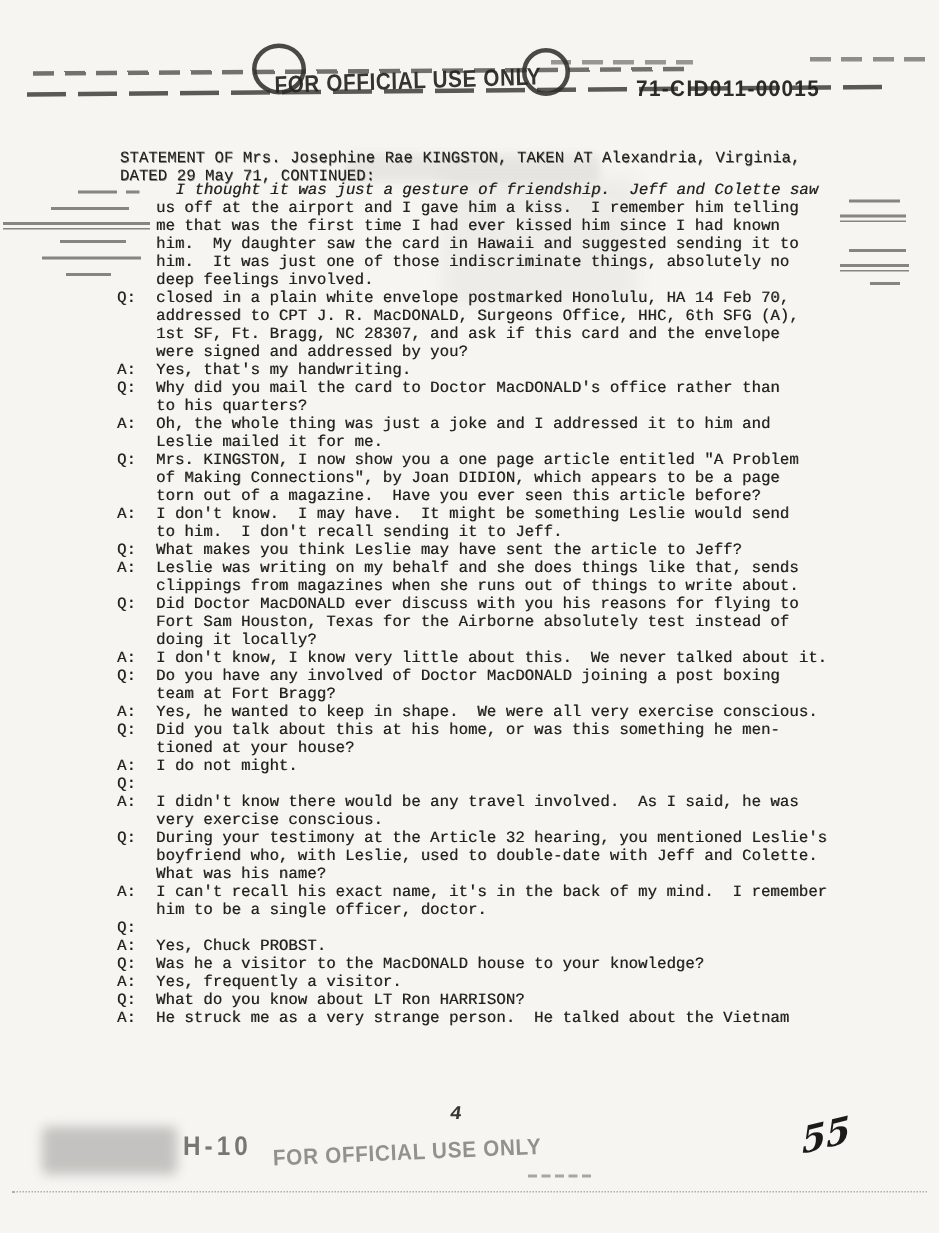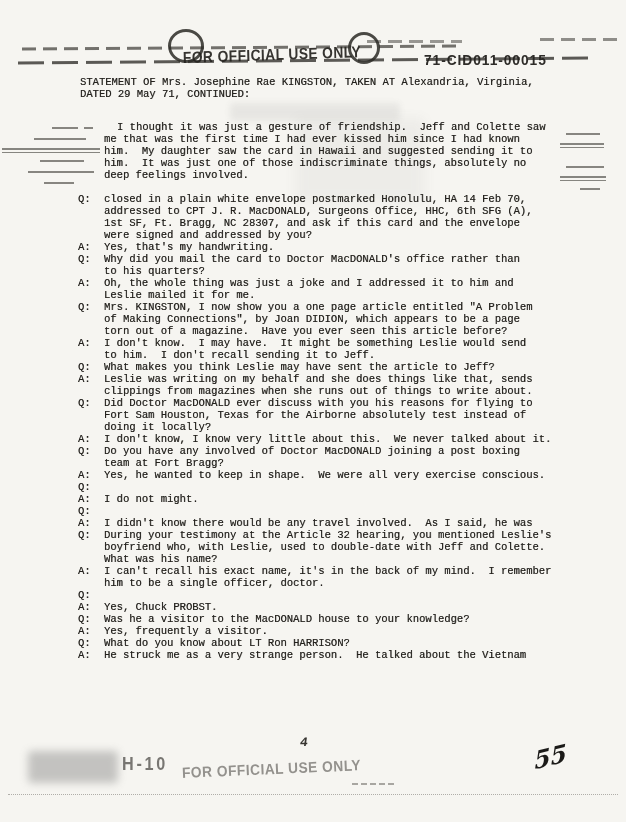--- a/index.html
+++ b/index.html
@@ -8,23 +8,23 @@
     position:relative; width:626px; height:822px; margin:0 auto;
     background:#f6f5f1; overflow:hidden;
     font-family:"Liberation Mono","DejaVu Sans Mono",monospace;
     color:#23211d;
   }
   
   .line {
     font-size:10.5px; line-height:12px; white-space:pre;
     text-shadow:0.35px 0.35px 0 rgba(35,33,29,0.55);
   }
-  .header-block  { position:absolute; top:76px;  left:80px; }
+  .header-block  { position:absolute; top:100px;  left:80px; }
   .para-block    { position:absolute; top:121px; left:104px; }
-  .para-block .first { margin-left:13px; }
+  .para-block .first { margin-left:13px;font-style:italic; }
   .qa-block      { position:absolute; top:193px; left:78px; }
   .qa-row  { display:flex; }
   .speaker { width:26px; flex:0 0 26px; font-size:10.5px; line-height:12px;
              text-shadow:0.35px 0.35px 0 rgba(35,33,29,0.55); }
   
   .stamp-top {
     position:absolute; left:183px; top:49px; width:170px;
     font-family:"Liberation Sans",sans-serif; font-weight:700; font-size:16px;
     letter-spacing:0.5px; color:#262420; opacity:0.92;
     transform:scaleX(0.86) rotate(-1.6deg); transform-origin:left center;
@@ -112,20 +112,21 @@
   <div class="dash" style="left:566px; top:166px; width:38px;"></div>
   <div class="dash dbl" style="left:560px; top:176px; width:46px;"></div>
   <div class="dash" style="left:580px; top:188px; width:20px;"></div>
 
   <div class="header-block" id="header-lines">
       <div class="line">STATEMENT OF Mrs. Josephine Rae KINGSTON, TAKEN AT Alexandria, Virginia,</div>
       <div class="line">DATED 29 May 71, CONTINUED:</div>
     </div>
   <div class="para-block" id="para-lines">
       <div class="line first">I thought it was just a gesture of friendship.  Jeff and Colette saw</div>
+      <div class="line">us off at the airport and I gave him a kiss.  I remember him telling</div>
       <div class="line">me that was the first time I had ever kissed him since I had known</div>
       <div class="line">him.  My daughter saw the card in Hawaii and suggested sending it to</div>
       <div class="line">him.  It was just one of those indiscriminate things, absolutely no</div>
       <div class="line">deep feelings involved.</div>
     </div>
   <div class="qa-block" id="qa-list">
       <div class="qa-row">
         <span class="speaker">Q:</span>
         <div>
           <div class="line">closed in a plain white envelope postmarked Honolulu, HA 14 Feb 70,</div>
@@ -204,34 +205,39 @@
         </div>
       </div>
       <div class="qa-row">
         <span class="speaker">A:</span>
         <div>
           <div class="line">Yes, he wanted to keep in shape.  We were all very exercise conscious.</div>
         </div>
       </div>
       <div class="qa-row">
         <span class="speaker">Q:</span>
+        <div>
+          <div class="line">Did you talk about this at his home, or was this something he men-</div>
+          <div class="line">tioned at your house?</div>
+        </div>
       </div>
       <div class="qa-row">
         <span class="speaker">A:</span>
         <div>
           <div class="line">I do not might.</div>
         </div>
       </div>
       <div class="qa-row">
         <span class="speaker">Q:</span>
       </div>
       <div class="qa-row">
         <span class="speaker">A:</span>
         <div>
           <div class="line">I didn't know there would be any travel involved.  As I said, he was</div>
+          <div class="line">very exercise conscious.</div>
         </div>
       </div>
       <div class="qa-row">
         <span class="speaker">Q:</span>
         <div>
           <div class="line">During your testimony at the Article 32 hearing, you mentioned Leslie's</div>
           <div class="line">boyfriend who, with Leslie, used to double-date with Jeff and Colette.</div>
           <div class="line">What was his name?</div>
         </div>
       </div>

